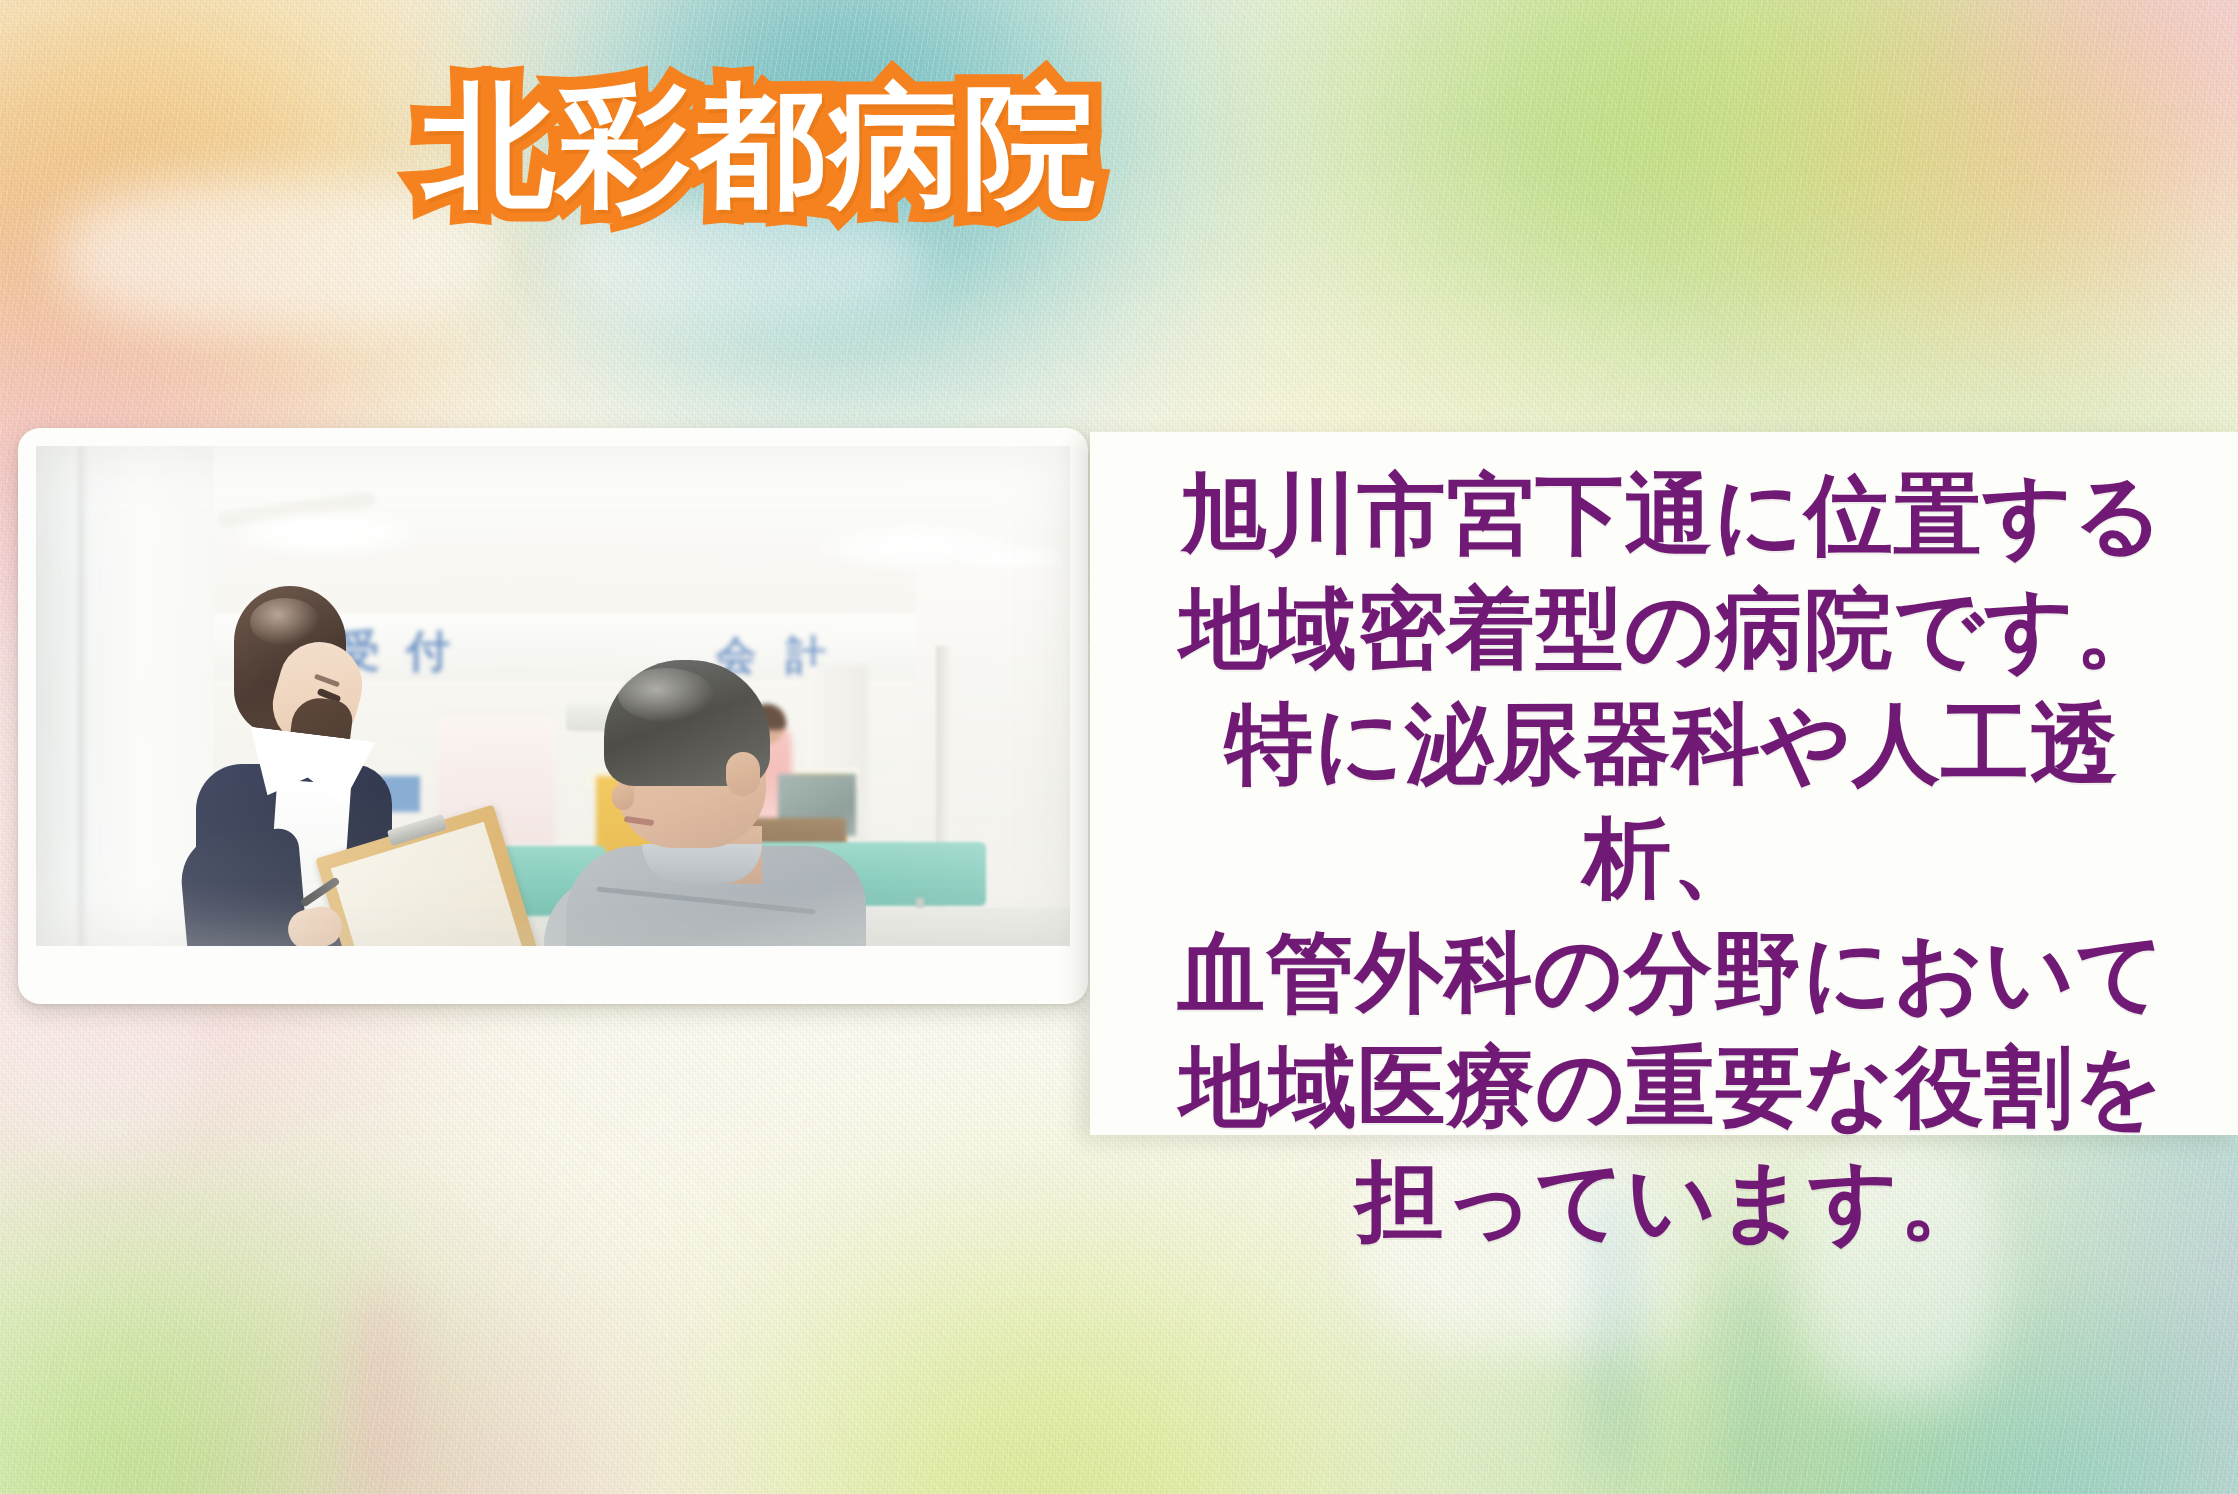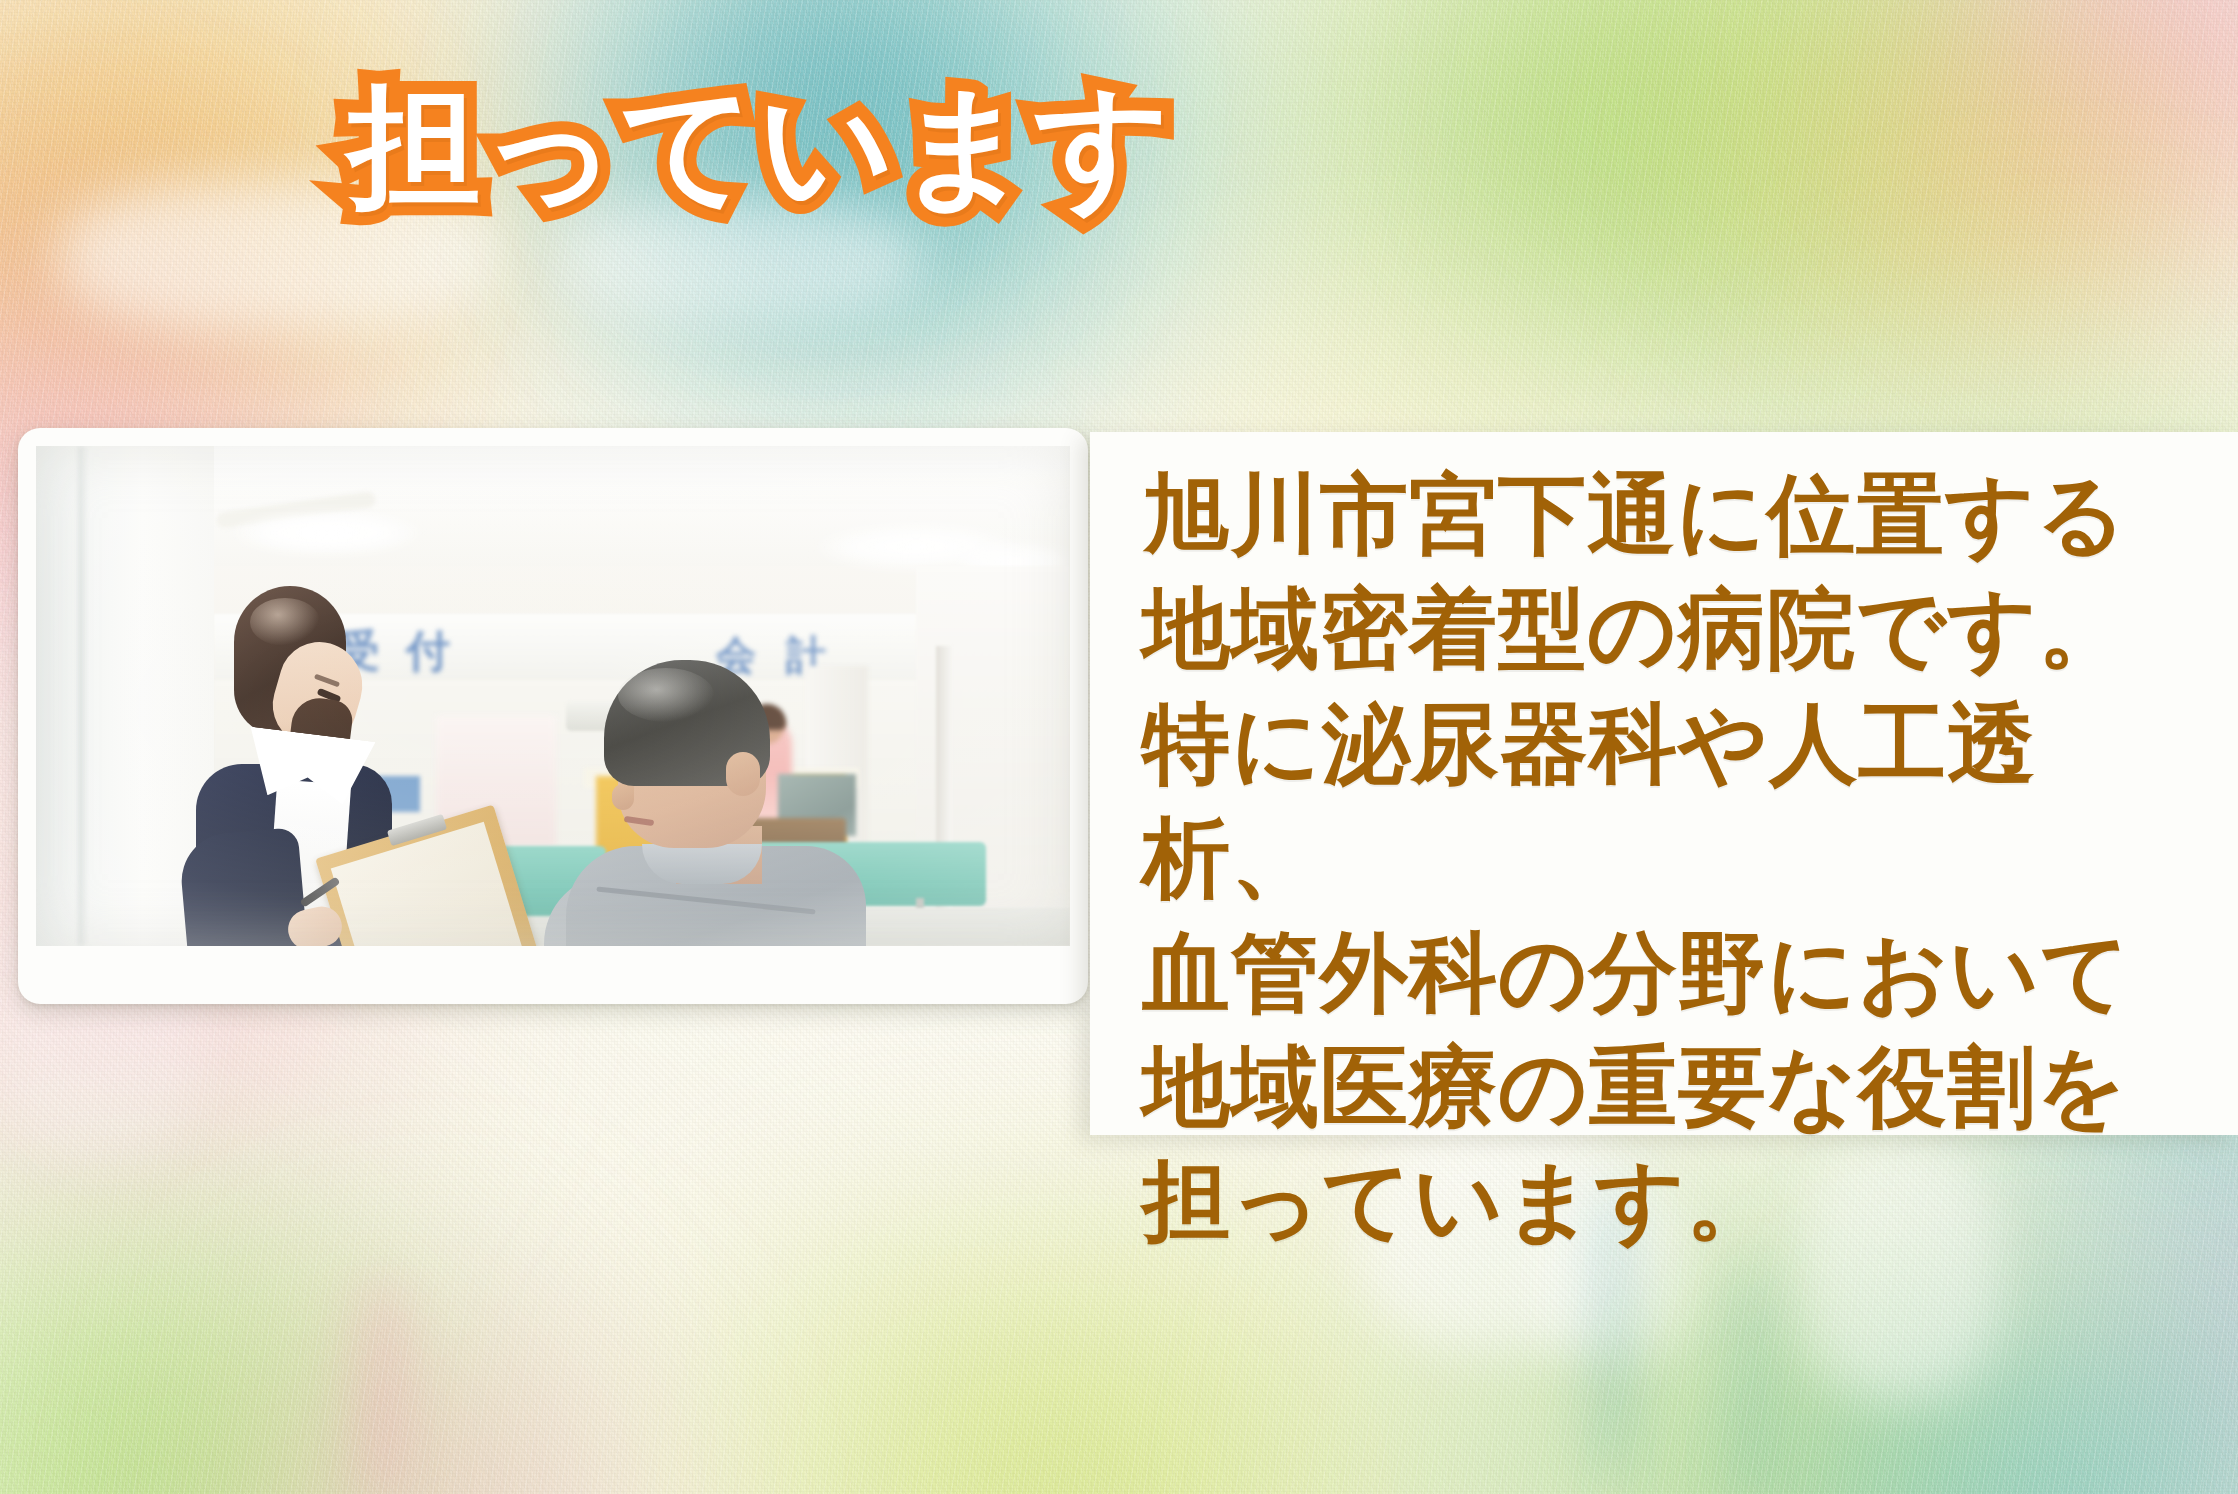--- a/index.html
+++ b/index.html
@@ -211,27 +211,28 @@
 
   
   #text-card{
     position:absolute;left:1090px;top:432px;width:1148px;height:703px;
     background:#fdfdfa;
     box-shadow:-10px 6px 20px rgba(90,90,70,.16);
     z-index:30;
   }
   #body-text{
     position:absolute;left:52px;top:26px;width:1060px;
-    color:#a16207;
+    color:#701a75;
     font-family:"DejaVu Sans","Liberation Sans",sans-serif;
     font-weight:700;
     font-size:88px;line-height:1.30;
     letter-spacing:1px;
     white-space:pre-line;
     text-shadow:0 2px 0 rgba(0,0,0,.06);
+    text-align:center;
   }
 </style>
 </head>
 <body>
 
 <div id="bg">
 
   <div class="wash" style="left:-200px;top:-200px;width:2700px;height:1900px;background:#fcfaee;filter:blur(0px);border-radius:0;"></div>
 
   <div class="wash" style="left:-260px;top:-200px;width:900px;height:760px;background:radial-gradient(ellipse at center,rgba(243,203,118,.9),rgba(243,203,118,0) 70%);"></div>
@@ -270,21 +271,21 @@
 
   <div class="streak" style="left:1600px;top:1180px;width:26px;height:300px;background:rgba(70,160,165,.35);"></div>
   <div class="streak" style="left:1740px;top:1260px;width:22px;height:240px;background:rgba(80,170,170,.3);"></div>
   <div class="streak" style="left:360px;top:1280px;width:44px;height:220px;background:rgba(244,170,192,.4);"></div>
 
   <div id="paper-fibre"></div>
   <div id="paper-grain"></div>
 </div>
 
 <div id="title-wrap">
-  <span id="title">担っています</span>
+  <span id="title">北彩都病院</span>
 </div>
 
 <div id="photo-card">
   <div id="photo">
 
     <div class="ph" id="room-bg"></div>
     <div class="ph" id="ceiling"></div>
     <div class="ph" id="ceiling-rail"></div>
     <div class="ph" id="light1"></div>
     <div class="ph" id="light2"></div>

